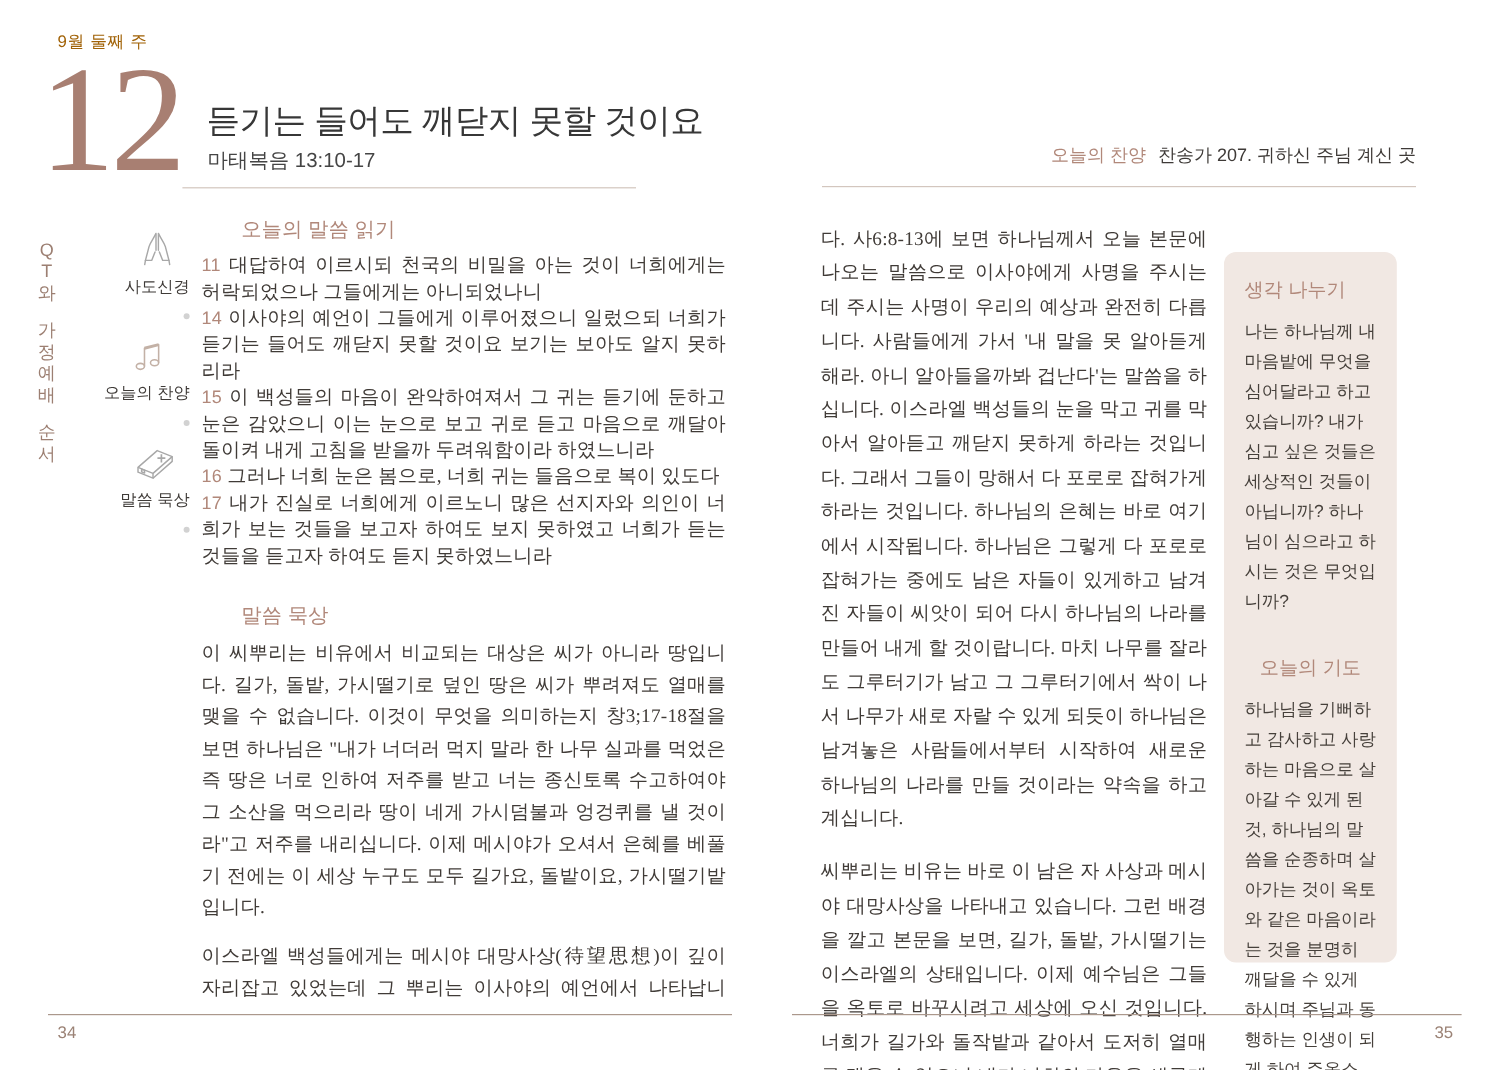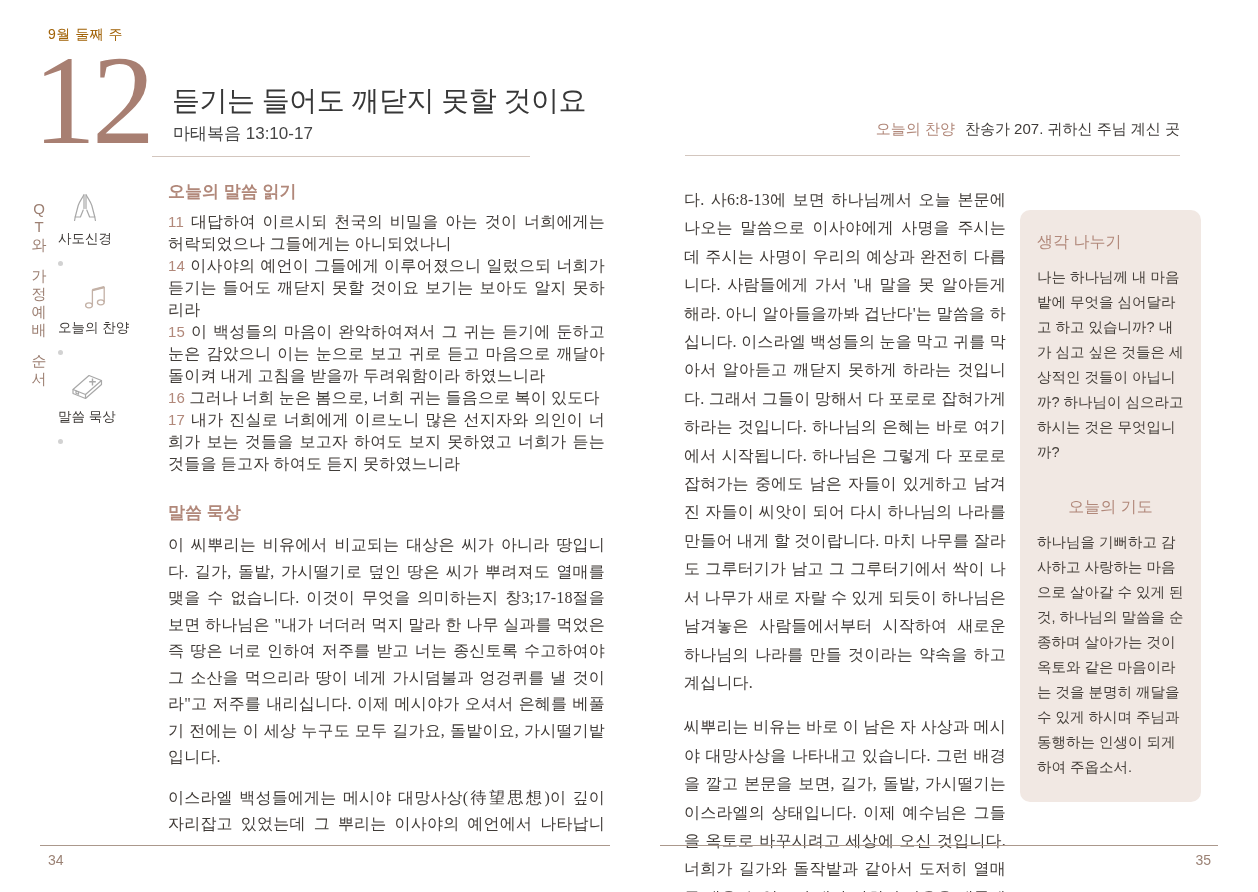--- a/index.html
+++ b/index.html
@@ -17,41 +17,41 @@
   .divider.right-pg { left:685px; top:155px; width:495px; }
   .hymn-line { position:absolute; right:78px; top:120px; font-size:15px; white-space:nowrap; }
   .hymn-line .accent-label { color:#b1887a; margin-right:10px; }
   .hymn-line .hymn-title { color:#3e3a37; }
 
   
   .rail-vertical { position:absolute; left:30px; top:200px; width:18px; text-align:center; font-size:15px; color:#9c7f72; }
   .rail-vertical .ch { display:block; line-height:18px; }
   .rail-vertical .seg { display:block; margin-bottom:13px; }
 
-  .steps { position:absolute; left:58px; top:190px; width:100px; display:flex; flex-direction:column; align-items:flex-start; gap:13px; }
+  .steps { position:absolute; left:58px; top:190px; width:100px; display:flex; flex-direction:column; align-items:flex-end; gap:13px; }
   .step { display:flex; flex-direction:column; align-items:center; }
   .step svg { display:block; }
   .step-label { margin-top:4px; font-size:13.5px; color:#3f3b38; white-space:nowrap; }
   .step-dot { width:5px; height:5px; border-radius:50%; background:#d2d2d2; }
 
   
   .col-left { position:absolute; left:168px; top:180px; width:437px; }
-  .section-heading { font-size:17px; font-weight:700; color:#b1887a; margin-bottom:8px; }
+  .section-heading { font-size:17px; font-weight:400; color:#b1887a; margin-bottom:8px;margin-left:33px; }
   .verse { font-family:"Liberation Serif", serif; font-size:16px; line-height:22px; text-align:justify; color:#403b37; letter-spacing:0.2px; }
   .vnum { color:#b1887a; font-family:"Liberation Sans", sans-serif; font-size:15px; }
   .med-heading { margin-top:26px; }
   .body-par { font-family:"Liberation Serif", serif; font-size:16px; line-height:26.5px; text-align:justify; color:#403b37; letter-spacing:0.2px; margin-bottom:14px; }
   .body-par.runover { text-align-last:justify; }
 
   
   .col-right { position:absolute; left:684px; top:186px; width:322px; }
   .col-right .body-par { line-height:28.4px; margin-bottom:16px; }
 
   
-  .share-box { position:absolute; left:1020px; top:210px; width:181px; height:592px; background:#f1e8e3; border-radius:10px; padding:22px 17px; }
+  .share-box { position:absolute; left:1020px; top:210px; width:144px; height:592px; background:#f1e8e3; border-radius:10px; padding:22px 17px; }
   .box-heading { font-size:16px; font-weight:400; color:#b1887a; margin-bottom:12px; }
   .box-heading.second { margin-top:32px;text-align:center; }
   .box-text { font-size:14.5px; line-height:25px; color:#46403b; }
 
   
   .footer-line { position:absolute; top:845px; height:1px; background:#ab988c; }
   .footer-line.left-pg { left:40px; width:570px; }
   .footer-line.right-pg { left:660px; width:558px; }
   .page-num { position:absolute; top:852px; font-size:14px; color:#9b8275; }
   .page-num.left-pg { left:48px;text-align:center; }

